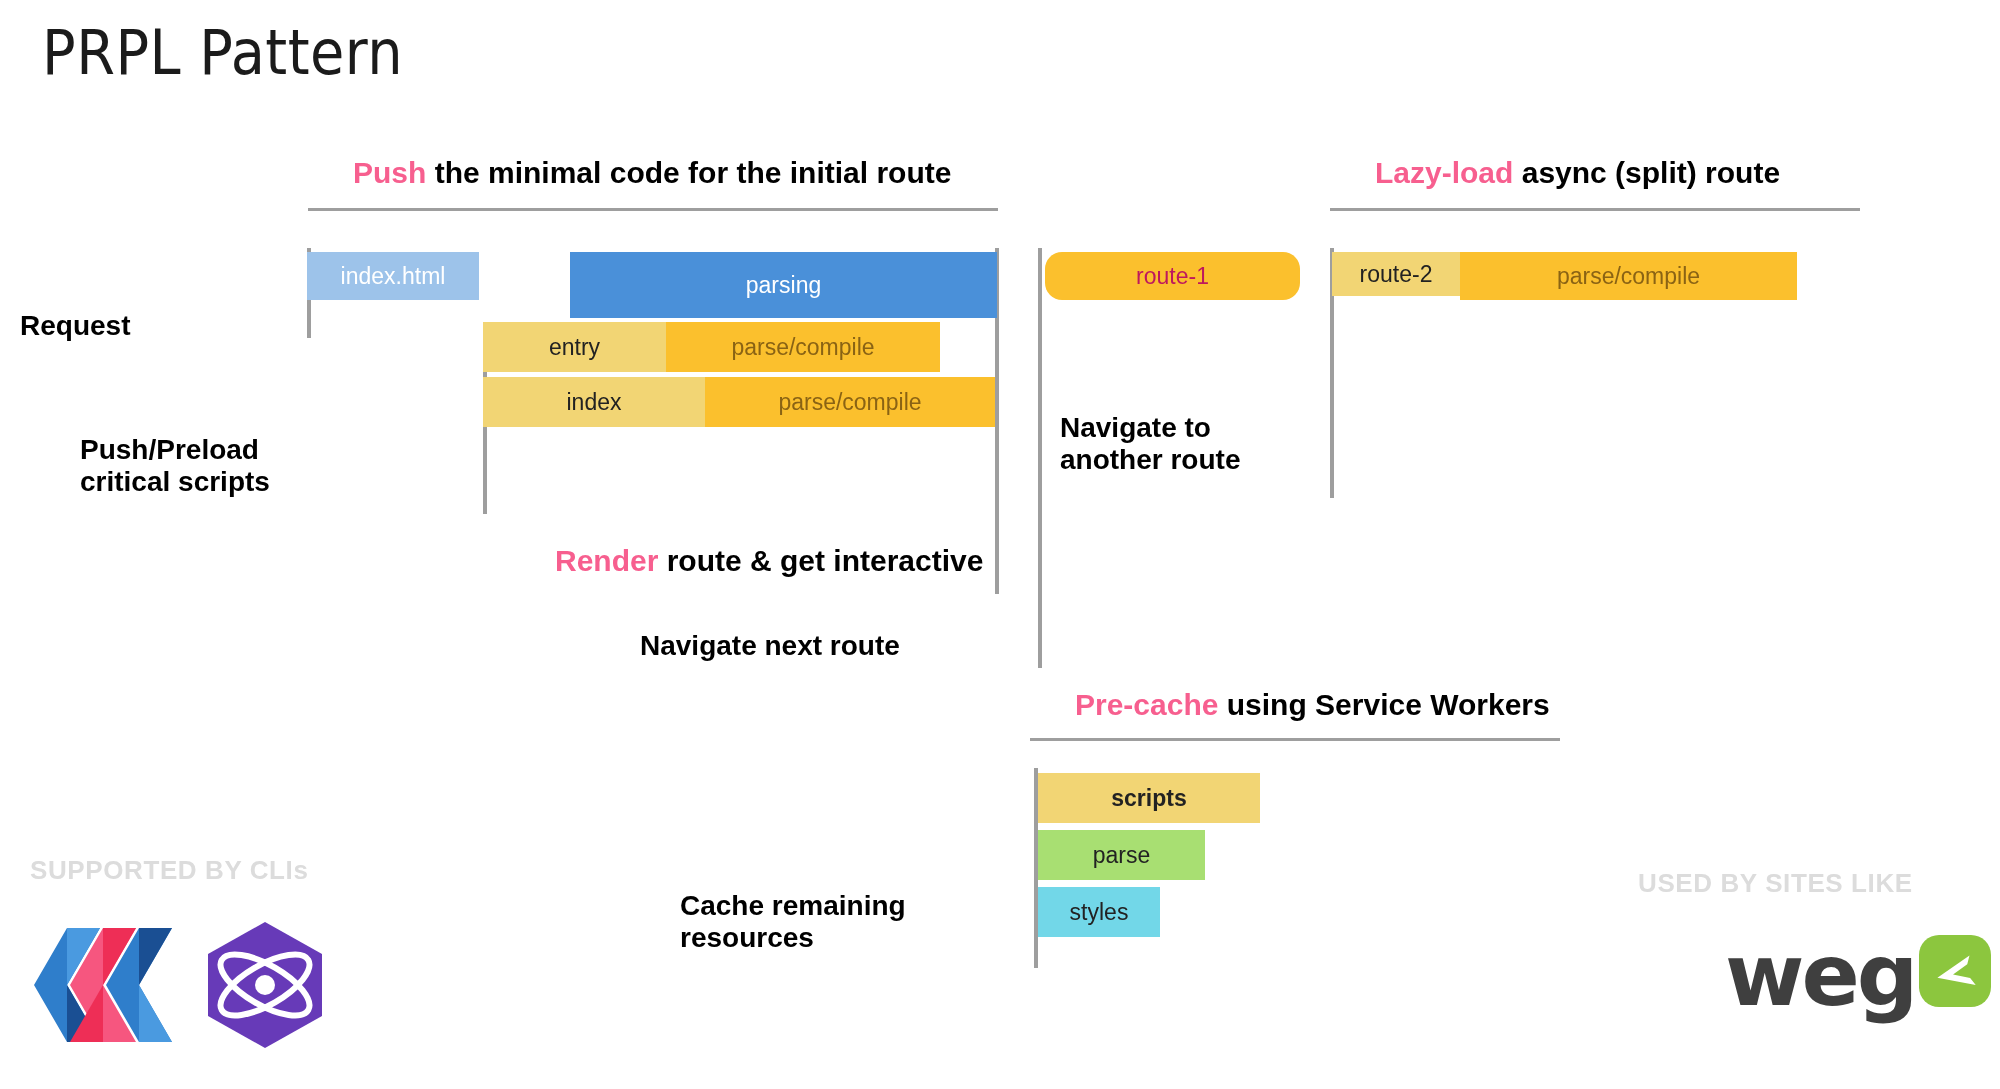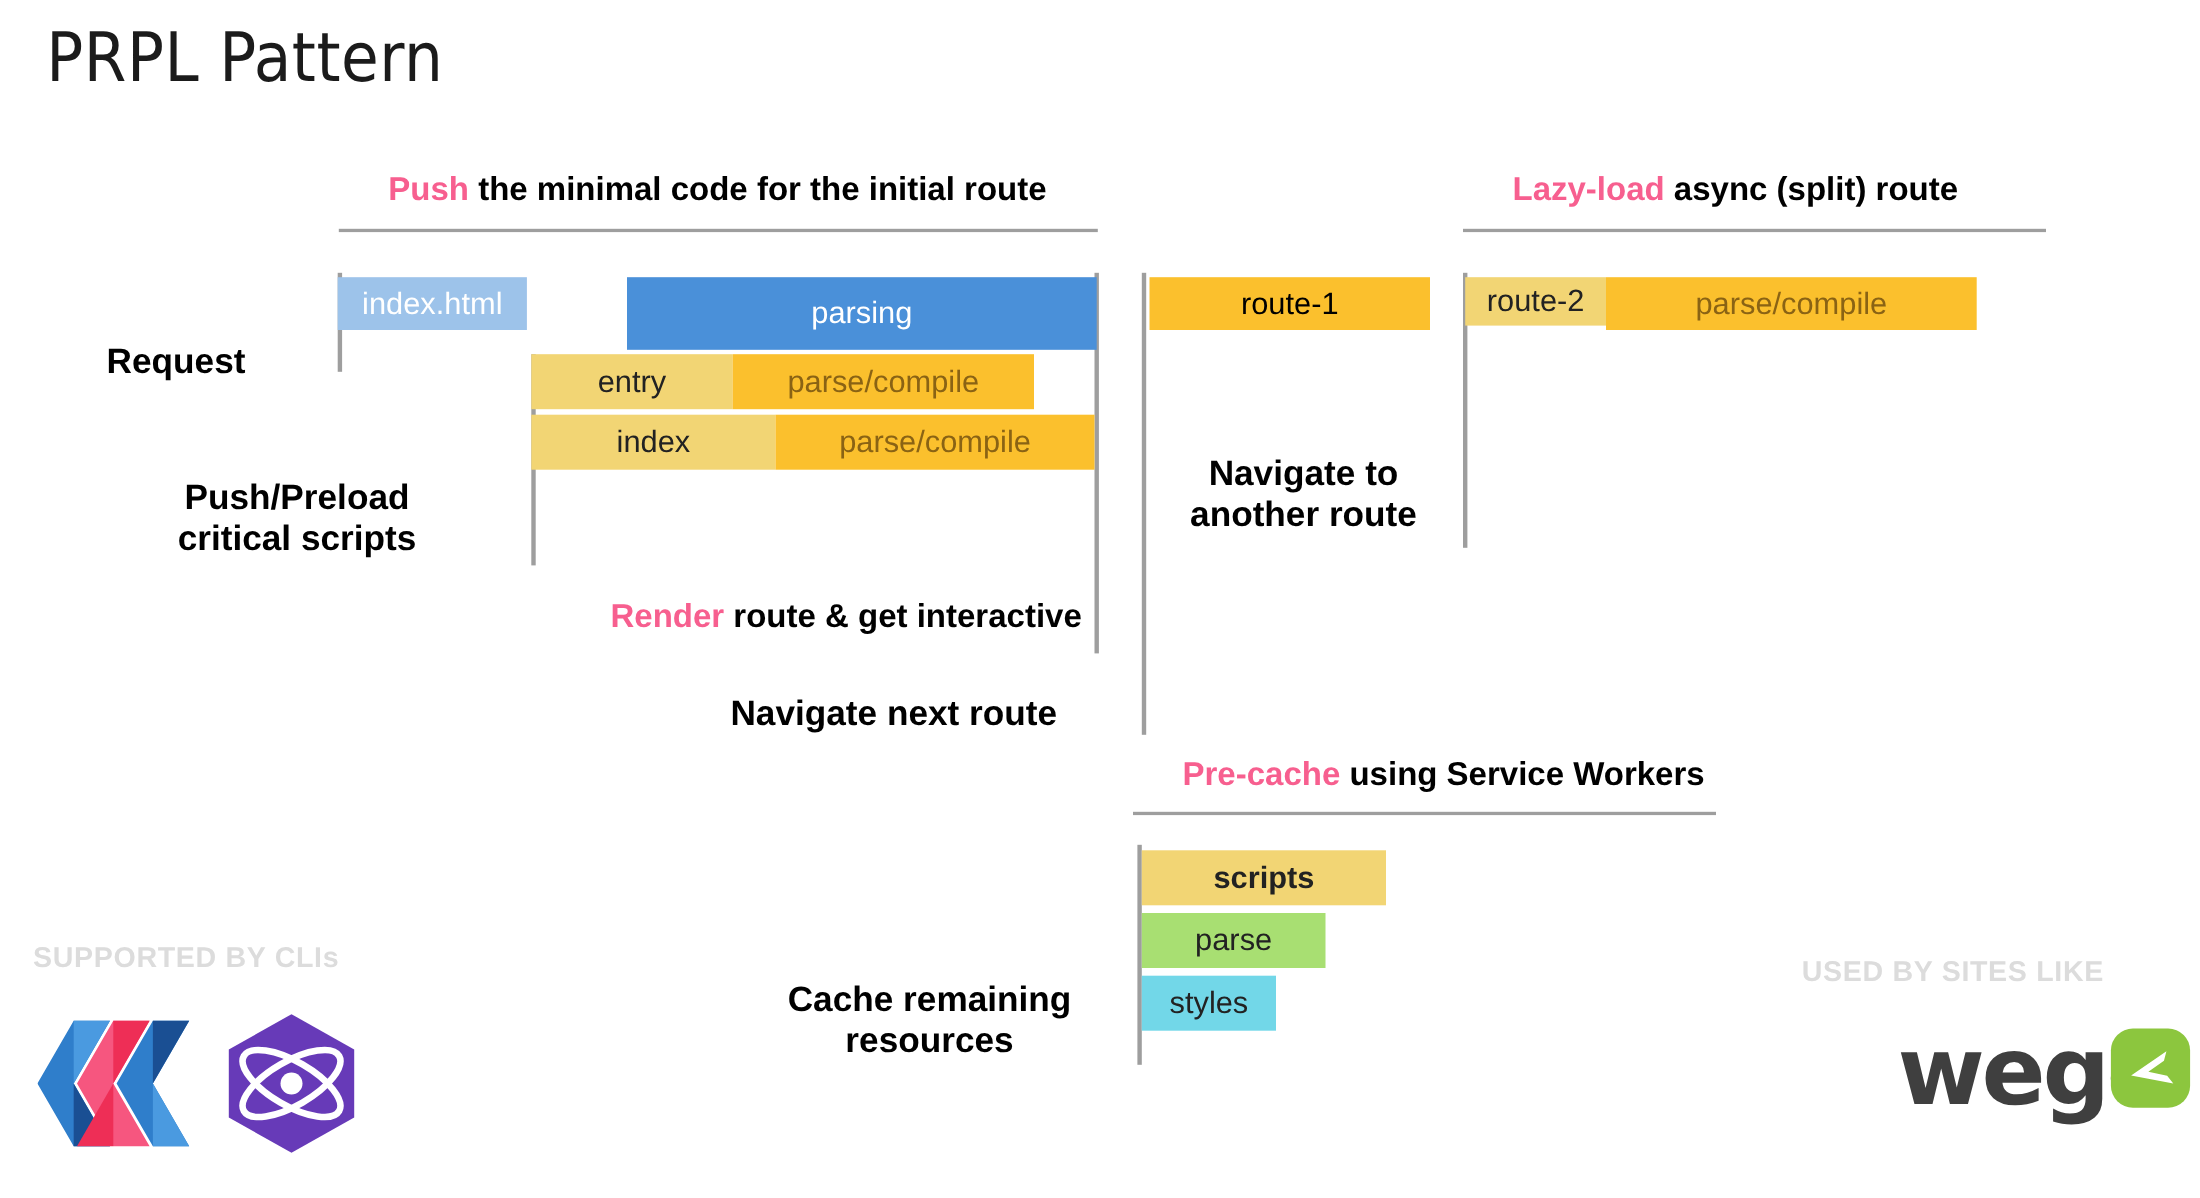--- a/index.html
+++ b/index.html
@@ -54,32 +54,32 @@
     width: 4px;
     background: #9e9e9e;
   }
 
   
   .bar {
     position: absolute;
     display: flex;
     align-items: center;
     justify-content: center;
+    font-size: 23px;
+    white-space: nowrap;
+    box-sizing: border-box;
+  }
+
+  
+  .stage-label {
+    position: absolute;
     font-size: 28px;
-    white-space: nowrap;
-    box-sizing: border-box;
-  }
-
-  
-  .stage-label {
-    position: absolute;
-    font-size: 32px;
     font-weight: bold;
     color: #000000;
-    text-align: center;
+    text-align: left;
     line-height: 1.16;
     white-space: pre-line;
   }
 
   
   .footer-caption {
     position: absolute;
     font-size: 26px;
     font-weight: bold;
     letter-spacing: 0.6px;
@@ -135,21 +135,21 @@
   <div class="axis" style="left:1330px; top:248px; height:250px;"></div>
   <div class="axis" style="left:1034px; top:768px; height:200px;"></div>
 
   <div id="bars-layer">
       <div class="bar" style="left: 307px; top: 252px; width: 172px; height: 48px; background: rgb(157, 195, 234); color: rgb(255, 255, 255);">index.html</div>
       <div class="bar" style="left: 570px; top: 252px; width: 427px; height: 66px; background: rgb(74, 144, 217); color: rgb(255, 255, 255);">parsing</div>
       <div class="bar" style="left: 483px; top: 322px; width: 183px; height: 50px; background: rgb(242, 213, 116); color: rgb(34, 34, 34);">entry</div>
       <div class="bar" style="left: 666px; top: 322px; width: 274px; height: 50px; background: rgb(251, 192, 45); color: rgb(138, 99, 20);">parse/compile</div>
       <div class="bar" style="left: 483px; top: 377px; width: 222px; height: 50px; background: rgb(242, 213, 116); color: rgb(34, 34, 34);">index</div>
       <div class="bar" style="left: 705px; top: 377px; width: 290px; height: 50px; background: rgb(251, 192, 45); color: rgb(138, 99, 20);">parse/compile</div>
-      <div class="bar" style="left: 1045px; top: 252px; width: 255px; height: 48px; background: rgb(251, 192, 45); color: #000000;">route-1</div>
+      <div class="bar" style="left: 1045px; top: 252px; width: 255px; height: 48px; background: rgb(251, 192, 45); color: #be185d; border-radius: 17px;">route-1</div>
       <div class="bar" style="left: 1332px; top: 252px; width: 128px; height: 44px; background: rgb(242, 213, 116); color: rgb(34, 34, 34);">route-2</div>
       <div class="bar" style="left: 1460px; top: 252px; width: 337px; height: 48px; background: rgb(251, 192, 45); color: rgb(138, 99, 20);">parse/compile</div>
       <div class="bar" style="left: 1038px; top: 773px; width: 222px; height: 50px; background: rgb(242, 213, 116); color: rgb(34, 34, 34); font-weight: bold;">scripts</div>
       <div class="bar" style="left: 1038px; top: 830px; width: 167px; height: 50px; background: rgb(168, 223, 114); color: rgb(34, 34, 34);">parse</div>
       <div class="bar" style="left: 1038px; top: 887px; width: 122px; height: 50px; background: rgb(114, 215, 232); color: rgb(34, 34, 34);">styles</div>
     </div>
 
   <div class="stage-label" style="left:20px; top:310px; width:280px;">Request</div>
 
   <div class="stage-label" style="left:80px; top:434px; width:380px;">Push/Preload

